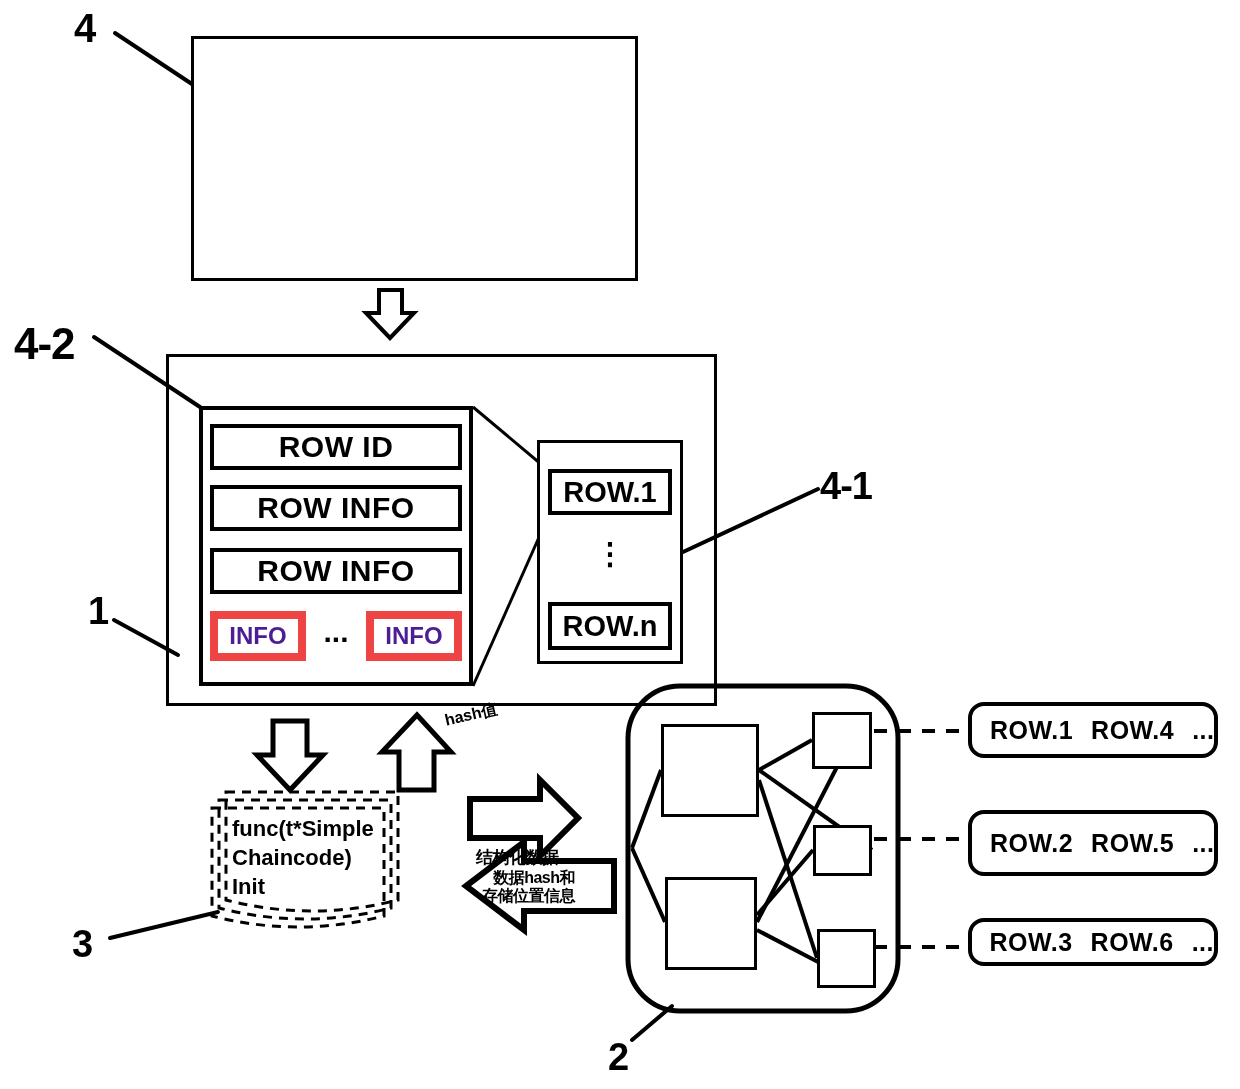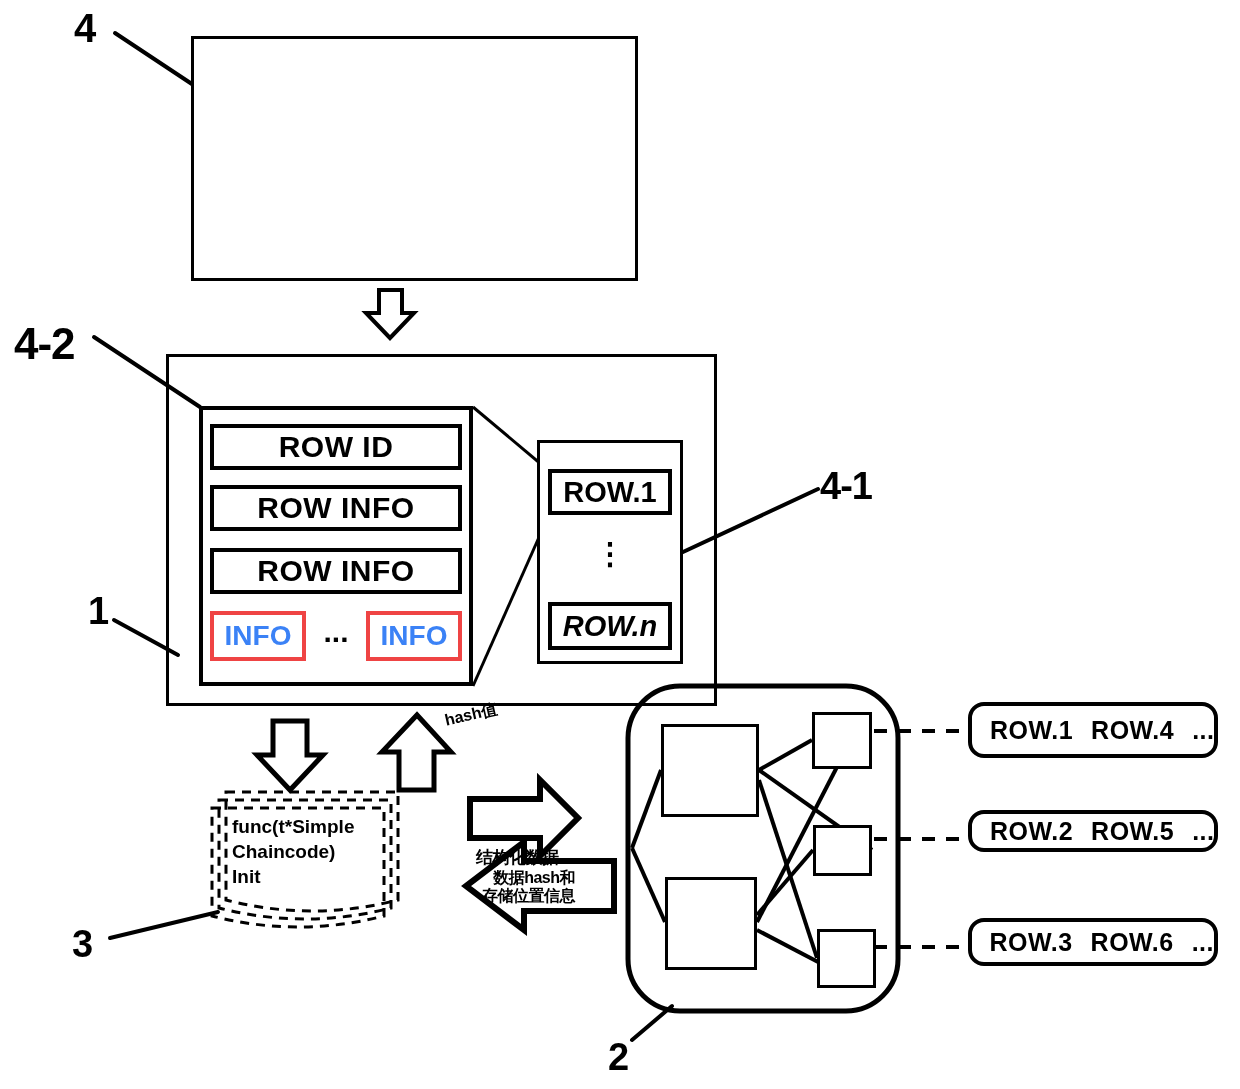--- a/index.html
+++ b/index.html
@@ -76,30 +76,30 @@
   #info-group {
     position: absolute;
     left: 210px; top: 611px;
     width: 252px; height: 50px;
     display: flex;
     align-items: center;
     justify-content: space-between;
   }
   .info-cell {
     box-sizing: border-box;
-    border: 4px solid #ef4444;
+    border: 8px solid #ef4444;
     background: #fff;
     width: 96px; height: 50px;
     display: flex;
     align-items: center;
     justify-content: center;
     font-family: "Liberation Sans", sans-serif;
     font-weight: bold;
-    font-size: 28px;
-    color: #3b82f6;
+    font-size: 24px;
+    color: #4c1d95;
   }
   .info-ellipsis {
     font-family: "Liberation Sans", sans-serif;
     font-weight: bold;
     font-size: 30px;
     color: #000;
     padding-bottom: 8px;
   }
 
   
@@ -110,41 +110,41 @@
     background: #fff;
     display: flex;
     align-items: center;
     justify-content: center;
     font-family: "Liberation Sans", sans-serif;
     font-weight: bold;
     font-size: 29px;
     color: #000;
   }
   #rowlist-cell-first { left: 548px; top: 469px; width: 124px; height: 46px; }
-  #rowlist-cell-last  { left: 548px; top: 602px; width: 124px; height: 48px; font-style: italic; }
+  #rowlist-cell-last  { left: 548px; top: 602px; width: 124px; height: 48px; }
   #rowlist-vdots {
     position: absolute;
     left: 548px; top: 524px;
     width: 124px; height: 58px;
     display: flex;
     align-items: center;
     justify-content: center;
     font-size: 30px;
     font-weight: bold;
     color: #000;
     line-height: 0.5;
   }
   #chaincode-text {
     position: absolute;
     left: 232px;
     top: 814px;
     width: 165px;
     font-family: "Liberation Sans", sans-serif;
     font-weight: bold;
-    font-size: 19px;
+    font-size: 22px;
     line-height: 1.32;
     color: #000;
     white-space: pre-line;
   }
 
   
   .arrow-label {
     position: absolute;
     font-family: "Liberation Sans", sans-serif;
     font-weight: bold;
@@ -170,21 +170,21 @@
     display: flex;
     align-items: center;
     font-family: "Liberation Sans", sans-serif;
     font-weight: bold;
     font-size: 25px;
     color: #000;
     padding-left: 18px;
     letter-spacing: 0.5px;
   }
   #row-pill-0 { left: 968px; top: 702px; width: 250px; height: 56px; }
-  #row-pill-1 { left: 968px; top: 810px; width: 250px; height: 42px; }
+  #row-pill-1 { left: 968px; top: 810px; width: 250px; height: 66px; }
   #row-pill-2 { left: 968px; top: 918px; width: 250px; height: 48px; justify-content: flex-end; }
   .row-pill .seg { margin-right: 18px; }
   .row-pill .seg-ellipsis { margin-right: 0; }
 
   
   .node-box {
     position: absolute;
     box-sizing: border-box;
     border: 3px solid #000;
     background: #fff;

